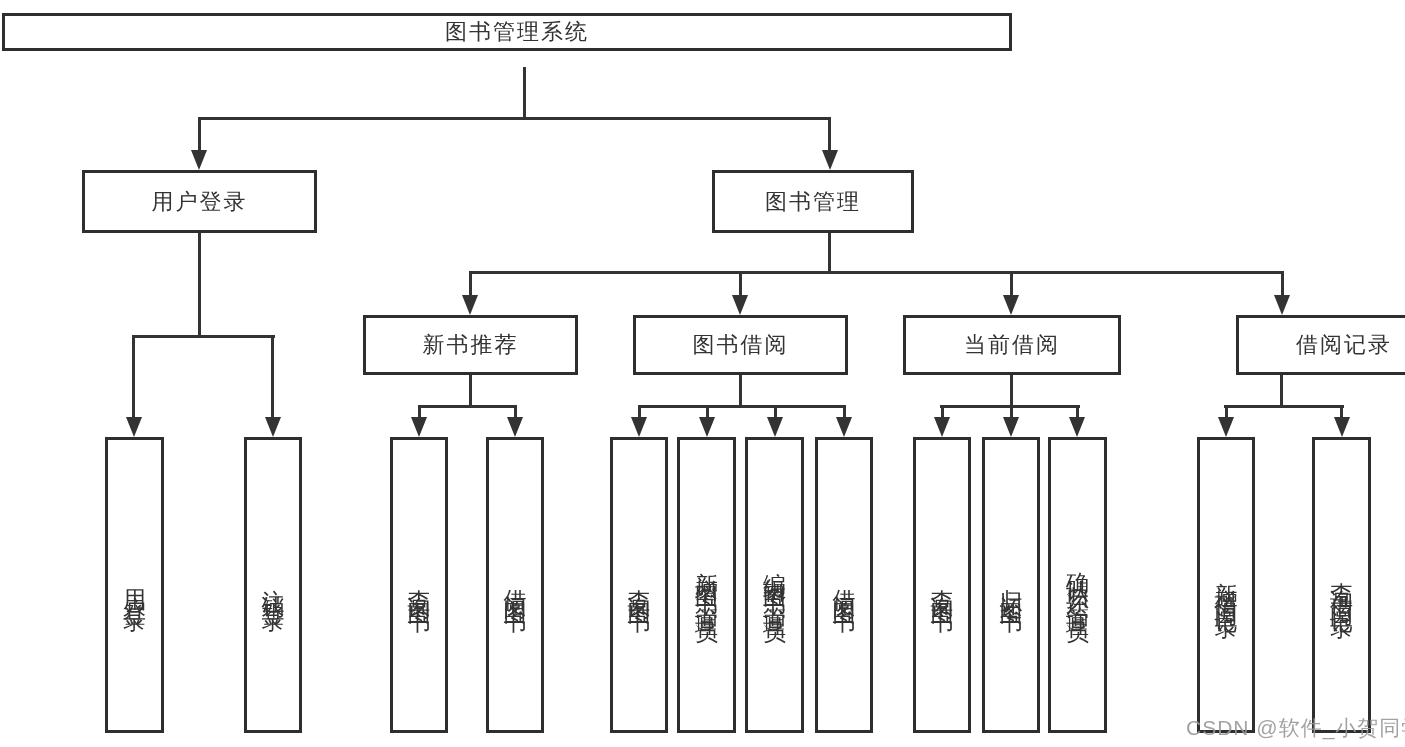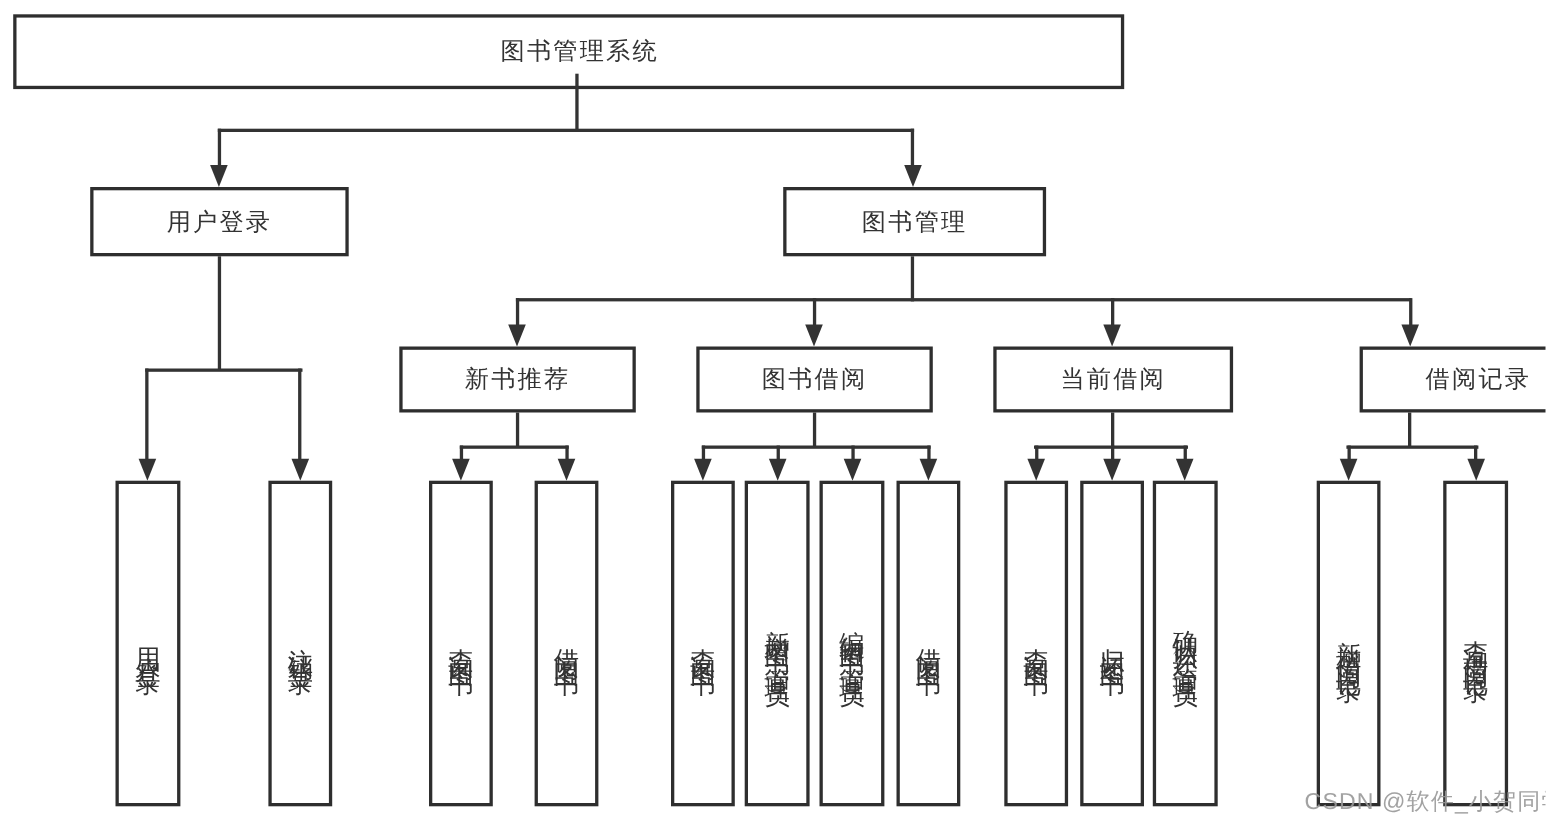--- a/index.html
+++ b/index.html
@@ -57,36 +57,36 @@
     letter-spacing: 1px;
     z-index: 5;
     white-space: nowrap;
   }
 </style>
 </head>
 <body>
 
 <div id="canvas">
 
-  <div class="box" style="left:12px; top:13px; width:1010px; height:68px;padding-left:20px;">
+  <div class="box" style="left:2px; top:13px; width:1010px; height:38px;padding-left:20px;">
     <span>图书管理系统</span>
   </div>
 
   <div class="vline" style="left:523px; top:67px; width:3px; height:52px;"></div>
   <div class="hline" style="left:198px; top:117px; width:633px; height:3px;"></div>
 
   <div class="vline" style="left:198px; top:117px; width:3px; height:34px;"></div>
   <div class="arrow" style="left:191px; top:150px;"></div>
   <div class="vline" style="left:828px; top:117px; width:3px; height:34px;"></div>
   <div class="arrow" style="left:822px; top:150px;"></div>
 
   <div class="box" style="left:82px; top:170px; width:235px; height:63px;">
     <span>用户登录</span>
   </div>
-  <div class="box" style="left:712px; top:170px; width:239px; height:63px;">
+  <div class="box" style="left:712px; top:170px; width:202px; height:63px;">
     <span>图书管理</span>
   </div>
 
   <div class="vline" style="left:198px; top:233px; width:3px; height:104px;"></div>
   <div class="hline" style="left:132px; top:335px; width:143px; height:3px;"></div>
   <div class="vline" style="left:132px; top:335px; width:3px; height:84px;"></div>
   <div class="arrow" style="left:126px; top:417px;"></div>
   <div class="vline" style="left:271px; top:335px; width:3px; height:84px;"></div>
   <div class="arrow" style="left:265px; top:417px;"></div>
 

